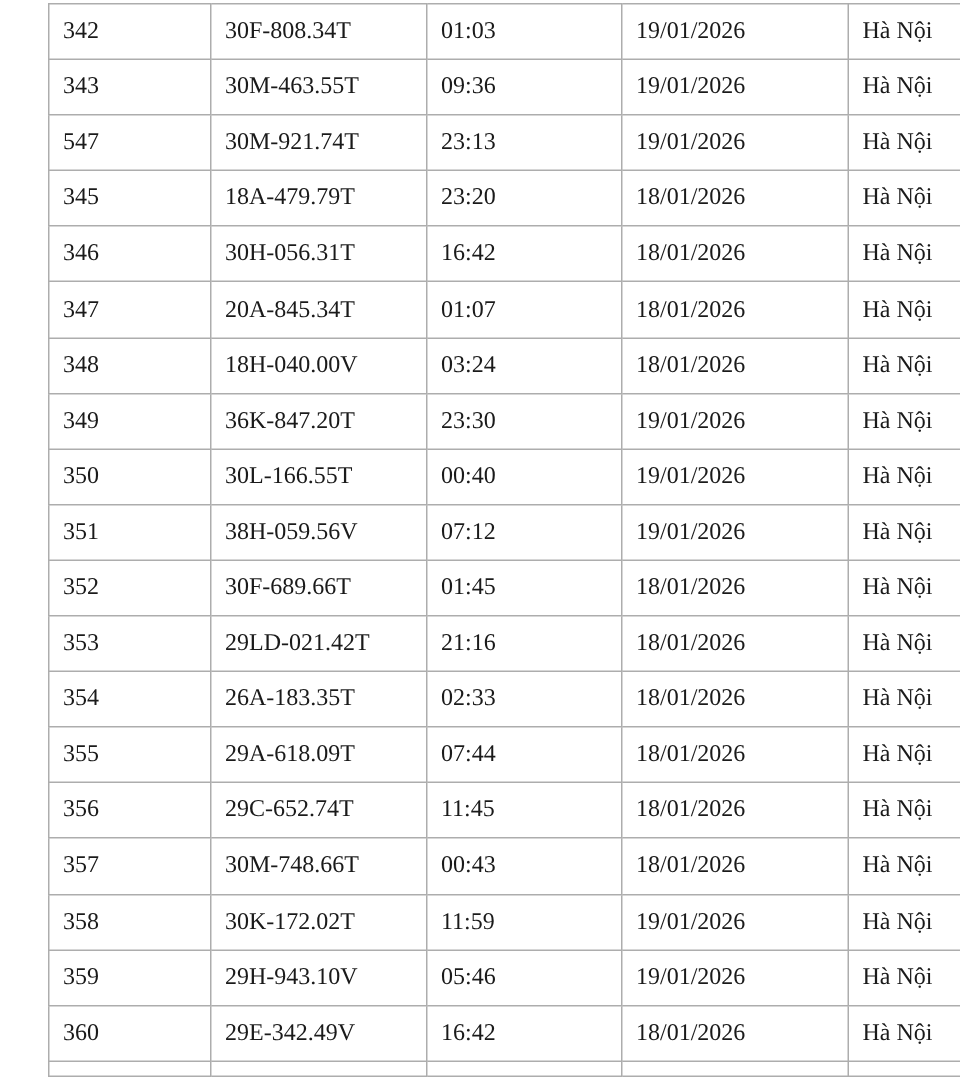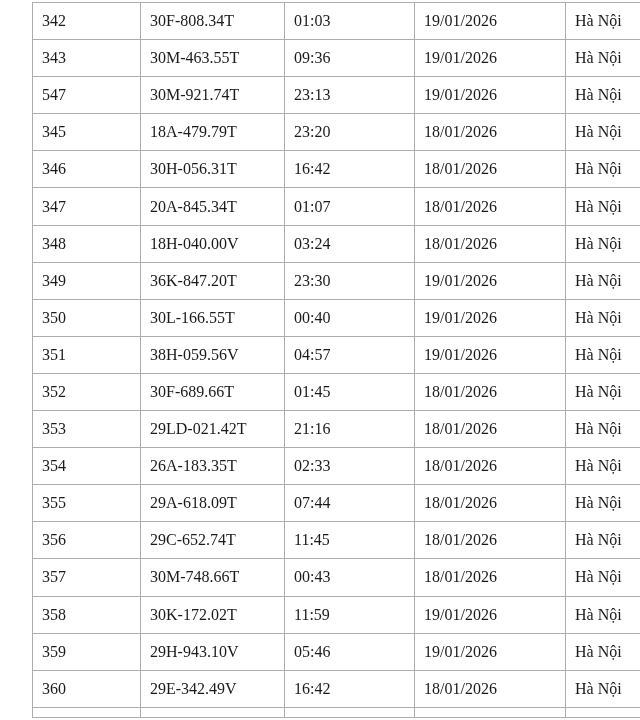--- a/index.html
+++ b/index.html
@@ -120,21 +120,21 @@
         <tr>
     <td>350</td>
     <td>30L-166.55T</td>
     <td>00:40</td>
     <td>19/01/2026</td>
     <td>Hà Nội</td>
   </tr>
         <tr>
     <td>351</td>
     <td>38H-059.56V</td>
-    <td>04:57</td>
+    <td>07:12</td>
     <td>19/01/2026</td>
     <td>Hà Nội</td>
   </tr>
         <tr>
     <td>352</td>
     <td>30F-689.66T</td>
     <td>01:45</td>
     <td>18/01/2026</td>
     <td>Hà Nội</td>
   </tr>

